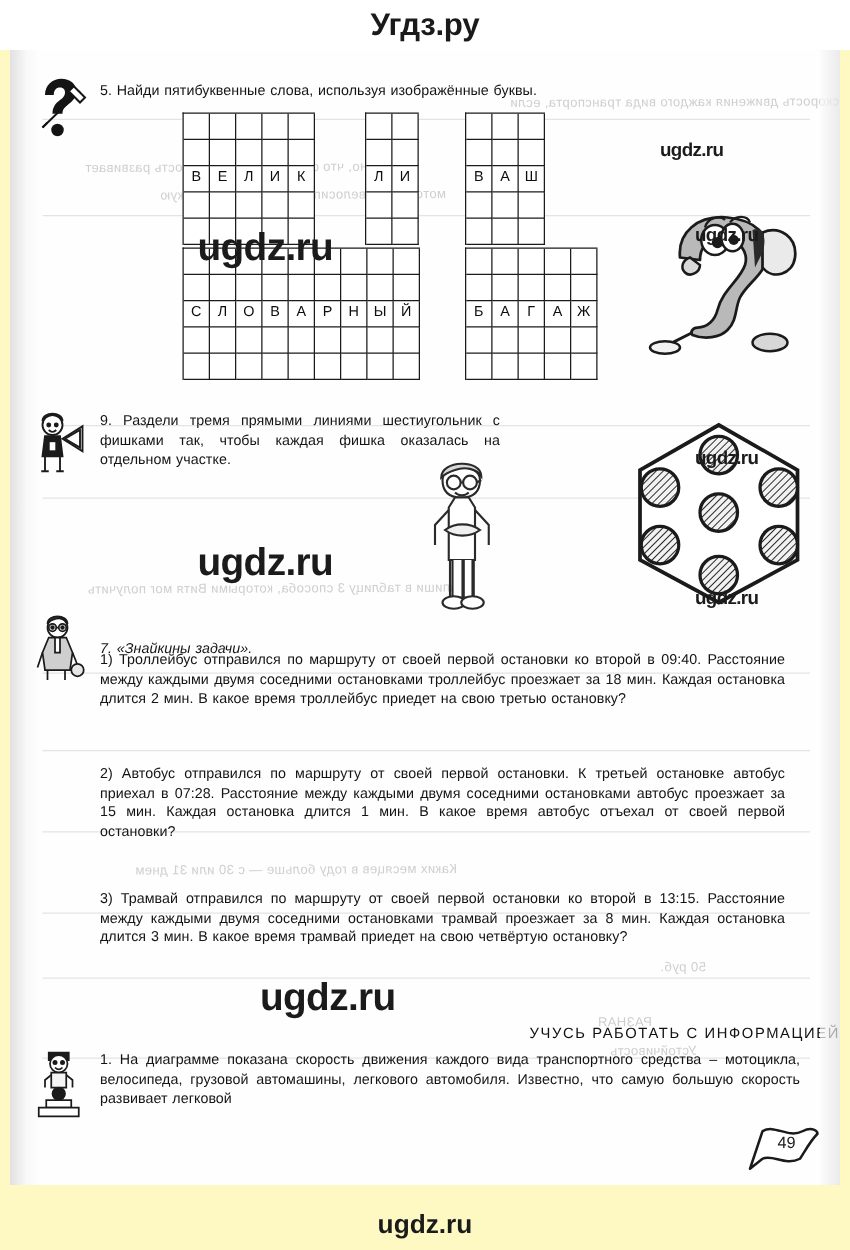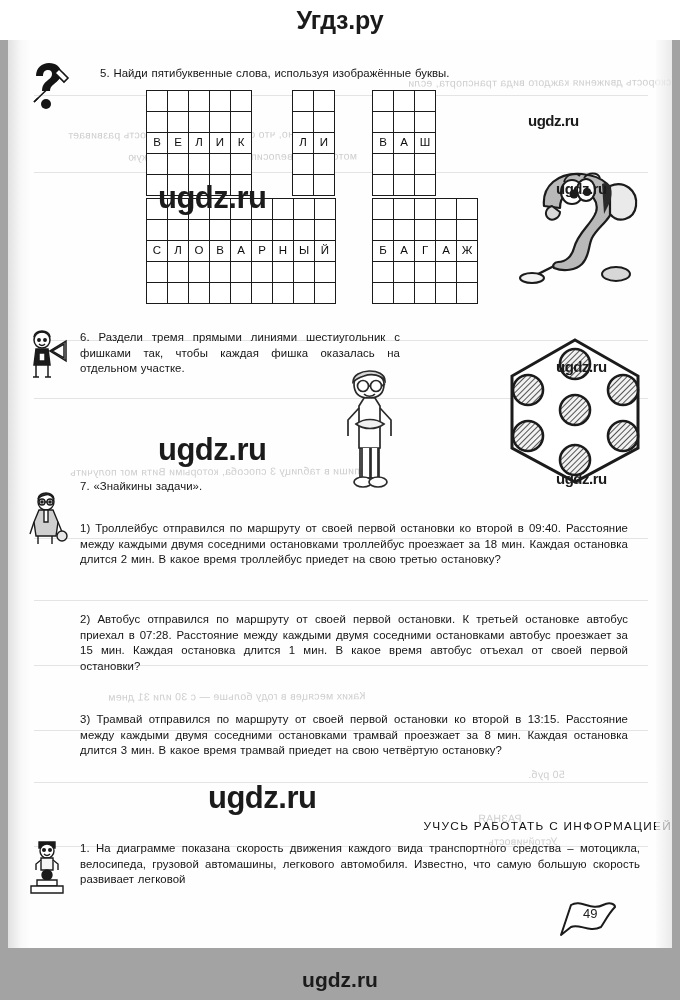--- a/index.html
+++ b/index.html
@@ -8,21 +8,21 @@
     width: 680px; height: 1000px;
     background: #ffffff;
     font-family: "Liberation Sans", sans-serif;
     overflow: hidden;
   }
 
   #page {
     position: relative;
     width: 680px;
     height: 1000px;
-    background: #a3a3a3;
+    background: #fef9c3;
   }
 
   
   .site-header {
     position: absolute;
     left: 0; top: 0;
     width: 680px; height: 40px;
     background: #ffffff;
     display: flex;
     align-items: center;
@@ -199,21 +199,21 @@
           <circle cx="20" cy="44" r="5"></circle>
         </g>
         <g stroke="#141414" stroke-width="1.6" fill="none">
           <path d="M8 42 L38 13"></path>
           <path d="M33 9 L42 18 L38 22 L29 13 Z" fill="#fff"></path>
           <path d="M8 42 L12 38"></path>
         </g>
       </svg>
     </div>
 
-    <div class="ptext nj" style="left:72px; top:26px; width:500px;margin-left:20px;">5. Найди пятибуквенные слова, используя изображённые буквы.</div>
+    <div class="ptext nj" style="left:72px; top:26px; width:500px;">5. Найди пятибуквенные слова, используя изображённые буквы.</div>
 
     <div id="grids-layer">
         <div class="grid" style="left: 138px; top: 50px; grid-template-columns: repeat(5, 21px);">
           <div class="cell"></div>
           <div class="cell"></div>
           <div class="cell"></div>
           <div class="cell"></div>
           <div class="cell"></div>
           <div class="cell"></div>
           <div class="cell"></div>
@@ -378,21 +378,21 @@
           <path d="M10 22 L22 22 L24 38 L8 38 Z" fill="#1b1b1b"></path>
           <rect x="13" y="26" width="6" height="8" fill="#fff"></rect>
           <path d="M10 38 L10 50 M22 38 L22 50"></path>
           <path d="M7 50 L13 50 M19 50 L25 50"></path>
           <path d="M24 24 L40 14 L40 34 Z" fill="#fff"></path>
           <path d="M26 24 L38 17 L38 31 Z" fill="#fff"></path>
         </g>
       </svg>
     </div>
 
-    <div class="ptext" style="left:72px; top:290px; width:320px;">6. Раздели тремя прямыми линиями шестиугольник с фишками так, чтобы каждая фишка оказалась на отдельном участке.</div>
+    <div class="ptext" style="left:72px; top:290px; width:320px;">9. Раздели тремя прямыми линиями шестиугольник с фишками так, чтобы каждая фишка оказалась на отдельном участке.</div>
 
     <div style="position:absolute; left:482px; top:292px; width:170px; height:156px;">
       <svg viewBox="0 0 170 156" width="170" height="156">
         <defs>
           <pattern id="hatch" width="4" height="4" patternUnits="userSpaceOnUse" patternTransform="rotate(45)">
             <rect width="4" height="4" fill="#f2f2f2"></rect>
             <line x1="0" y1="0" x2="0" y2="4" stroke="#2a2a2a" stroke-width="1.6"></line>
           </pattern>
         </defs>
         <polygon points="85,8 148,44 148,116 85,150 22,116 22,44" fill="#fff" stroke="#1b1b1b" stroke-width="3"></polygon>
@@ -445,21 +445,21 @@
           <path d="M19 12 L21 12"></path>
           <path d="M13 20 L27 20 L32 32 L30 46 L10 46 L8 32 Z" fill="#cfcfcf"></path>
           <path d="M18 20 L22 20 L22 32 L18 32 Z" fill="#fff"></path>
           <path d="M8 32 L4 44 M32 32 L36 42"></path>
           <circle cx="36" cy="46" r="5" fill="#e6e6e6"></circle>
           <path d="M12 46 L12 54 M26 46 L26 54"></path>
         </g>
       </svg>
     </div>
 
-    <div class="ptext nj" style="left:72px; top:439px; width:500px;">7. «Знайкины задачи».</div>
+    <div class="ptext nj" style="left:72px; top:472px; width:500px;font-style:italic;">7. «Знайкины задачи».</div>
 
     <div class="ptext" style="left:72px; top:481px; width:548px;">1) Троллейбус отправился по маршруту от своей первой остановки ко второй в 09:40. Расстояние между каждыми двумя соседними остановками троллейбус проезжает за 18 мин. Каждая остановка длится 2 мин. В какое время троллейбус приедет на свою третью остановку?</div>
 
     <div class="ptext" style="left:72px; top:572px; width:548px;">2) Автобус отправился по маршруту от своей первой остановки. К третьей остановке автобус приехал в 07:28. Расстояние между каждыми двумя соседними остановками автобус проезжает за 15 мин. Каждая остановка длится 1 мин. В какое время автобус отъехал от своей первой остановки?</div>
 
     <div class="ptext" style="left:72px; top:672px; width:548px;">3) Трамвай отправился по маршруту от своей первой остановки ко второй в 13:15. Расстояние между каждыми двумя соседними остановками трамвай проезжает за 8 мин. Каждая остановка длится 3 мин. В какое время трамвай приедет на свою четвёртую остановку?</div>
 
     <div class="wm wm-big" style="left:200px; top:740px;">ugdz.ru</div>
 
     <div class="section-head" style="left:0; top:779px;">УЧУСЬ РАБОТАТЬ С ИНФОРМАЦИЕЙ</div>
@@ -476,21 +476,21 @@
           <path d="M15 22 L10 26 L10 32 M27 22 L32 26 L32 32"></path>
           <circle cx="21" cy="37" r="5" fill="#1b1b1b"></circle>
           <path d="M11 42 L31 42 L31 48 L11 48 Z"></path>
           <path d="M5 48 L37 48 L37 55 L5 55 Z"></path>
         </g>
       </svg>
     </div>
 
     <div class="ptext" style="left:72px; top:801px; width:560px;">1. На диаграмме показана скорость движения каждого вида транспортного средства – мотоцикла, велосипеда, грузовой автомашины, легкового автомобиля. Известно, что самую большую скорость развивает легковой</div>
 
-    <div class="pagenum" style="left:549px; top:855px;">
+    <div class="pagenum" style="left:588px; top:855px;">
       <svg viewBox="0 0 62 42" width="62" height="42" style="position:absolute; left:0; top:0;">
         <path d="M4 40 L14 10 C24 4 34 16 46 10 C54 6 58 10 58 12 C52 18 48 26 44 32 C32 38 22 28 14 32 Z" fill="#fff" stroke="#1b1b1b" stroke-width="2" stroke-linejoin="round"></path>
       </svg>
       <span class="num">49</span>
     </div>
 
   </div>
 
   <div class="footer-wm">ugdz.ru</div>
 

